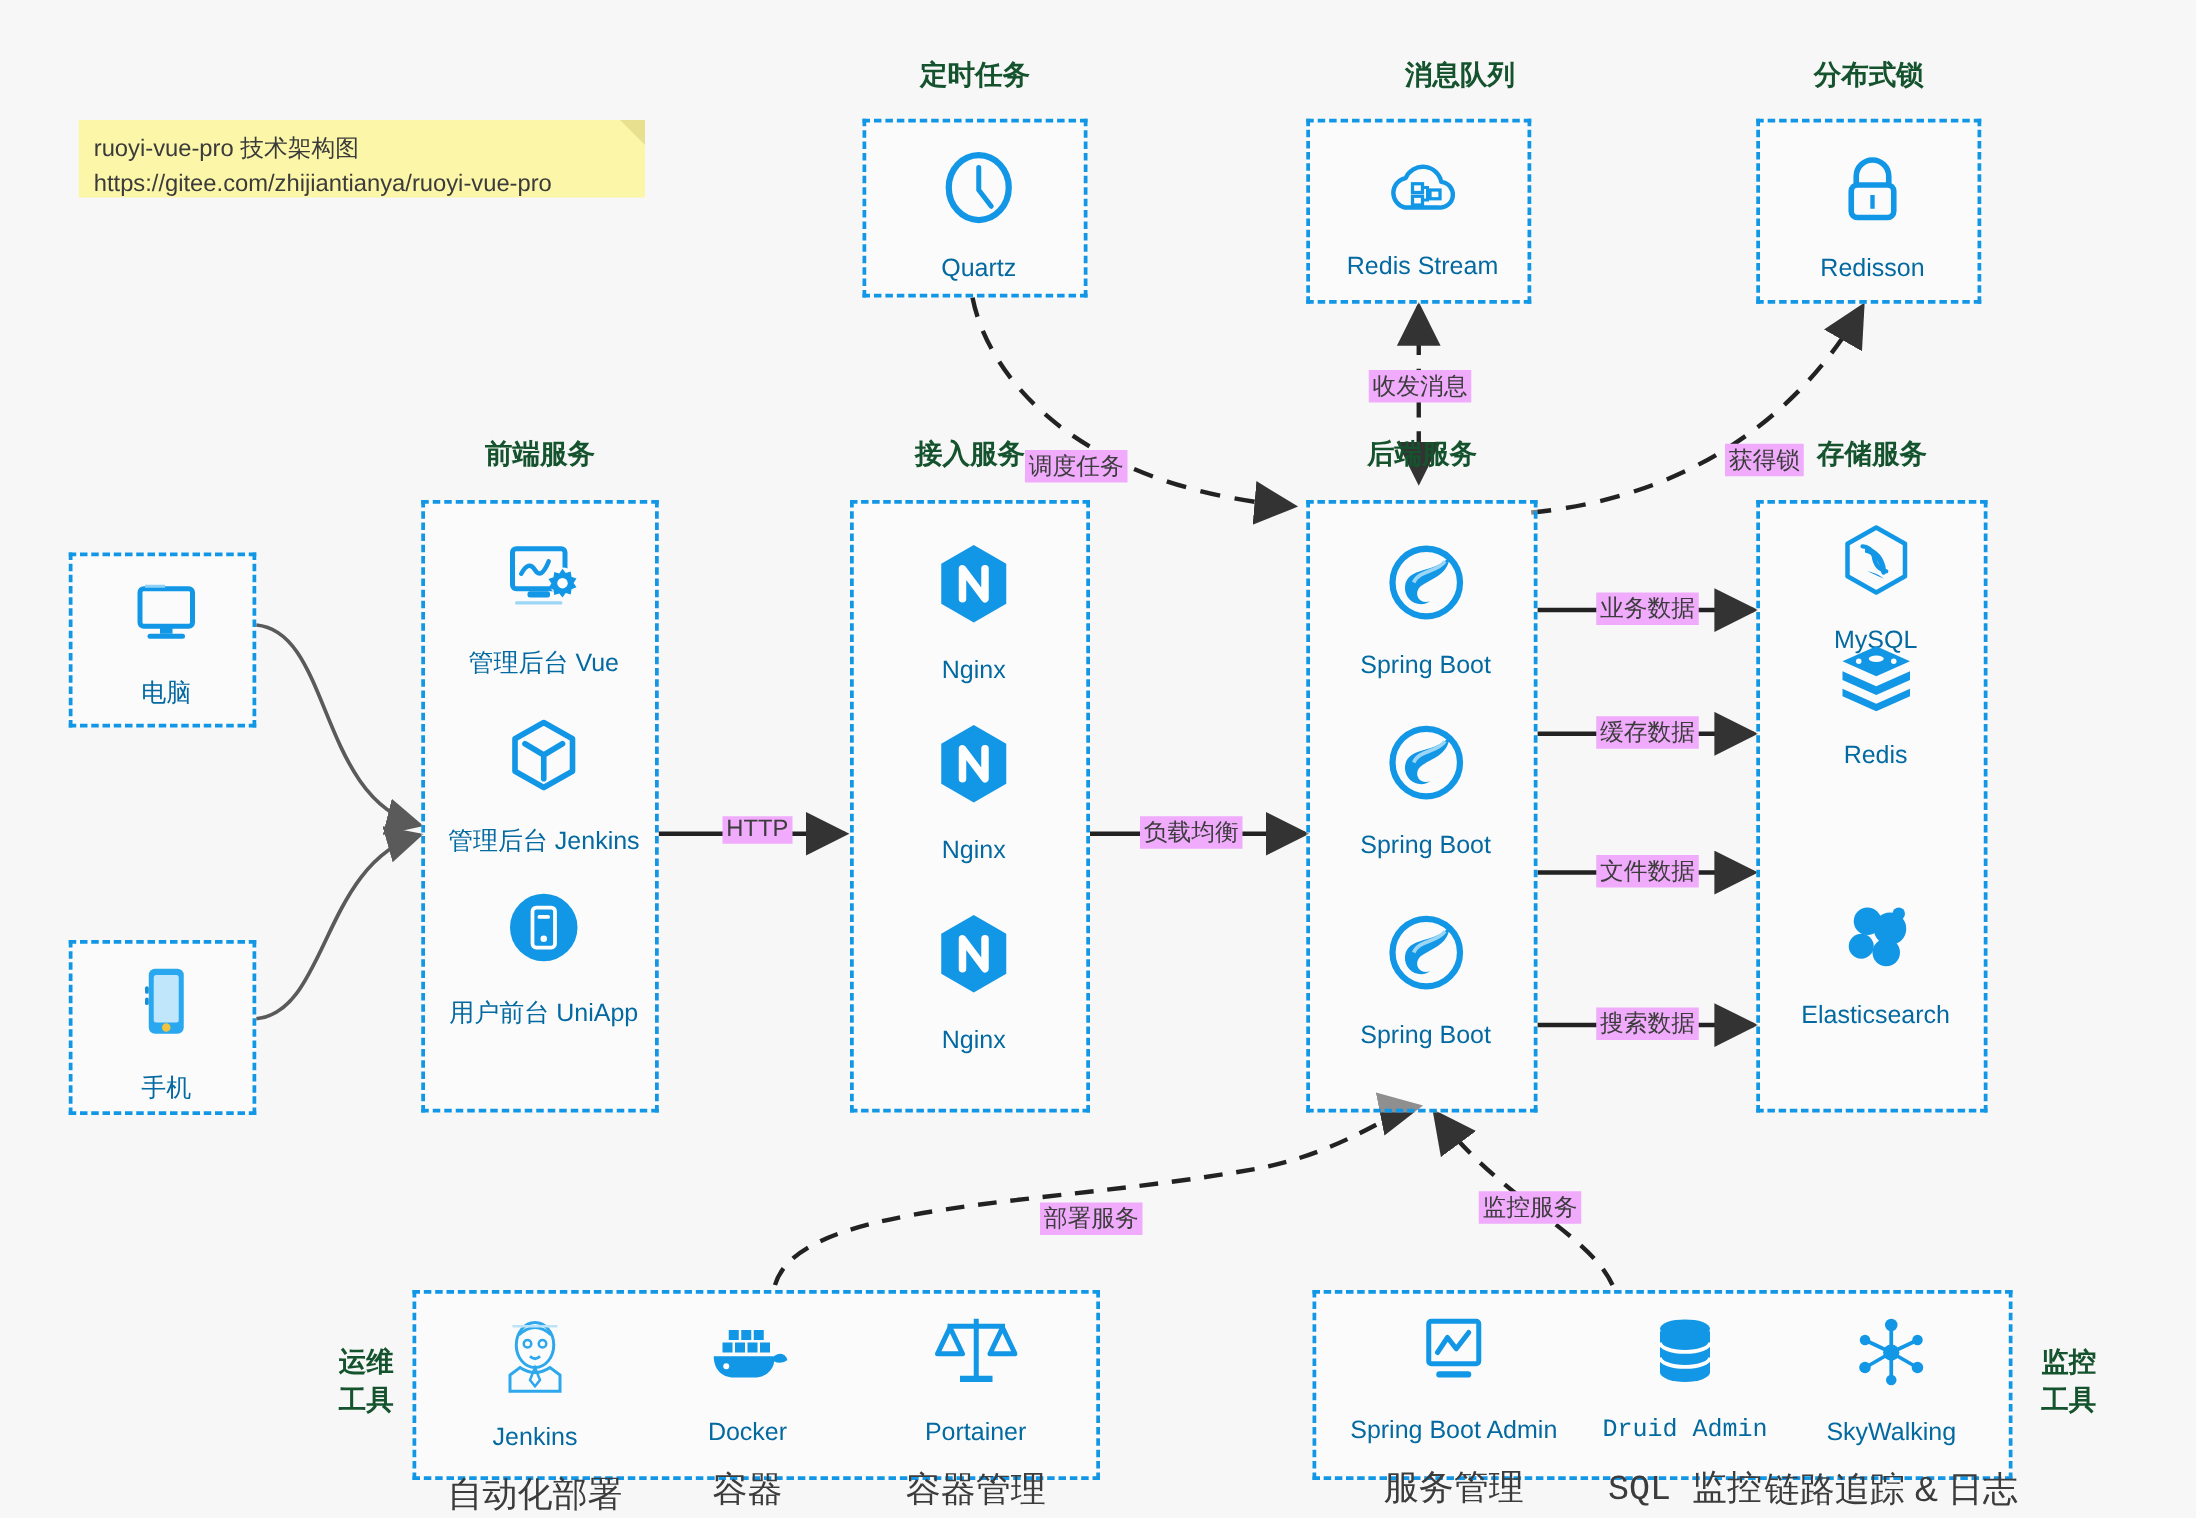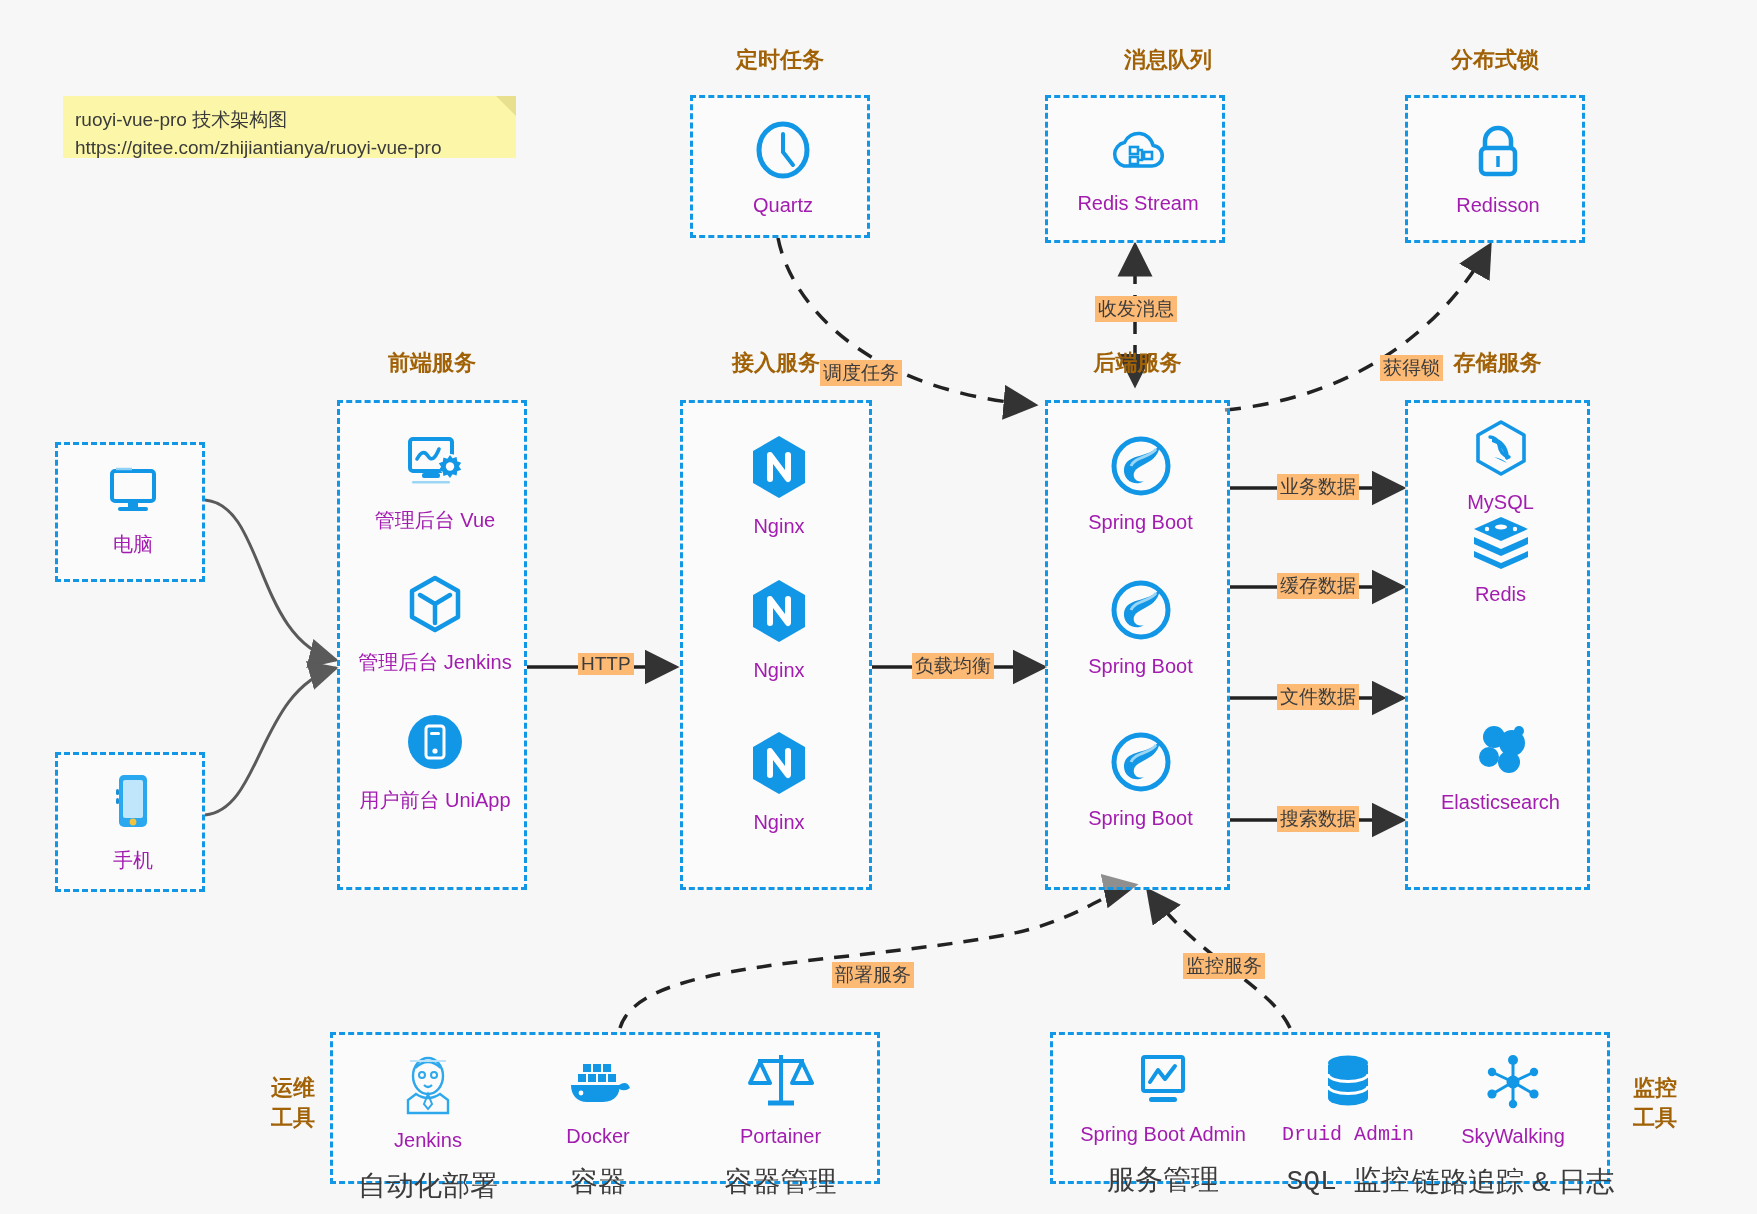--- a/index.html
+++ b/index.html
@@ -24,41 +24,41 @@
   }
 
   
   .box{
     position:absolute;
     border:3px dashed #1296e6;
     background:rgba(255,255,255,0.45);
     box-sizing:border-box;
   }
   .grp-title{
-    position:absolute;color:#a16207;font-weight:bold;font-size:22px;
-    white-space:nowrap;text-align:center;font-family:Liberation Mono, monospace;
+    position:absolute;color:#14532d;font-weight:bold;font-size:22px;
+    white-space:nowrap;text-align:center;
   }
   .grp-title.side{font-size:22px;line-height:30px;}
 
   
   .node{
     position:absolute;display:flex;flex-direction:column;
     align-items:center;justify-content:flex-start;
   }
   .node .ico{display:block;line-height:0;}
   .node .lbl{
-    margin-top:14px;color:#a21caf;font-size:20px;white-space:nowrap;text-align:center;
+    margin-top:24px;color:#0369a1;font-size:20px;white-space:nowrap;text-align:center;
   }
   .node .lbl2{
     margin-top:15px;color:#3c3c3c;font-size:28px;white-space:nowrap;text-align:center;
   }
 
   
   .elabel{
-    position:absolute;background:#fdba74;color:#3c3c3c;
+    position:absolute;background:#f0abfc;color:#3c3c3c;
     font-size:19px;white-space:nowrap;padding:0 3px;text-align:right;
   }
 </style>
 </head>
 <body>
 
 <div class="stage">
 
   <svg class="edges" viewBox="0 0 1757 1214">
     <defs>

